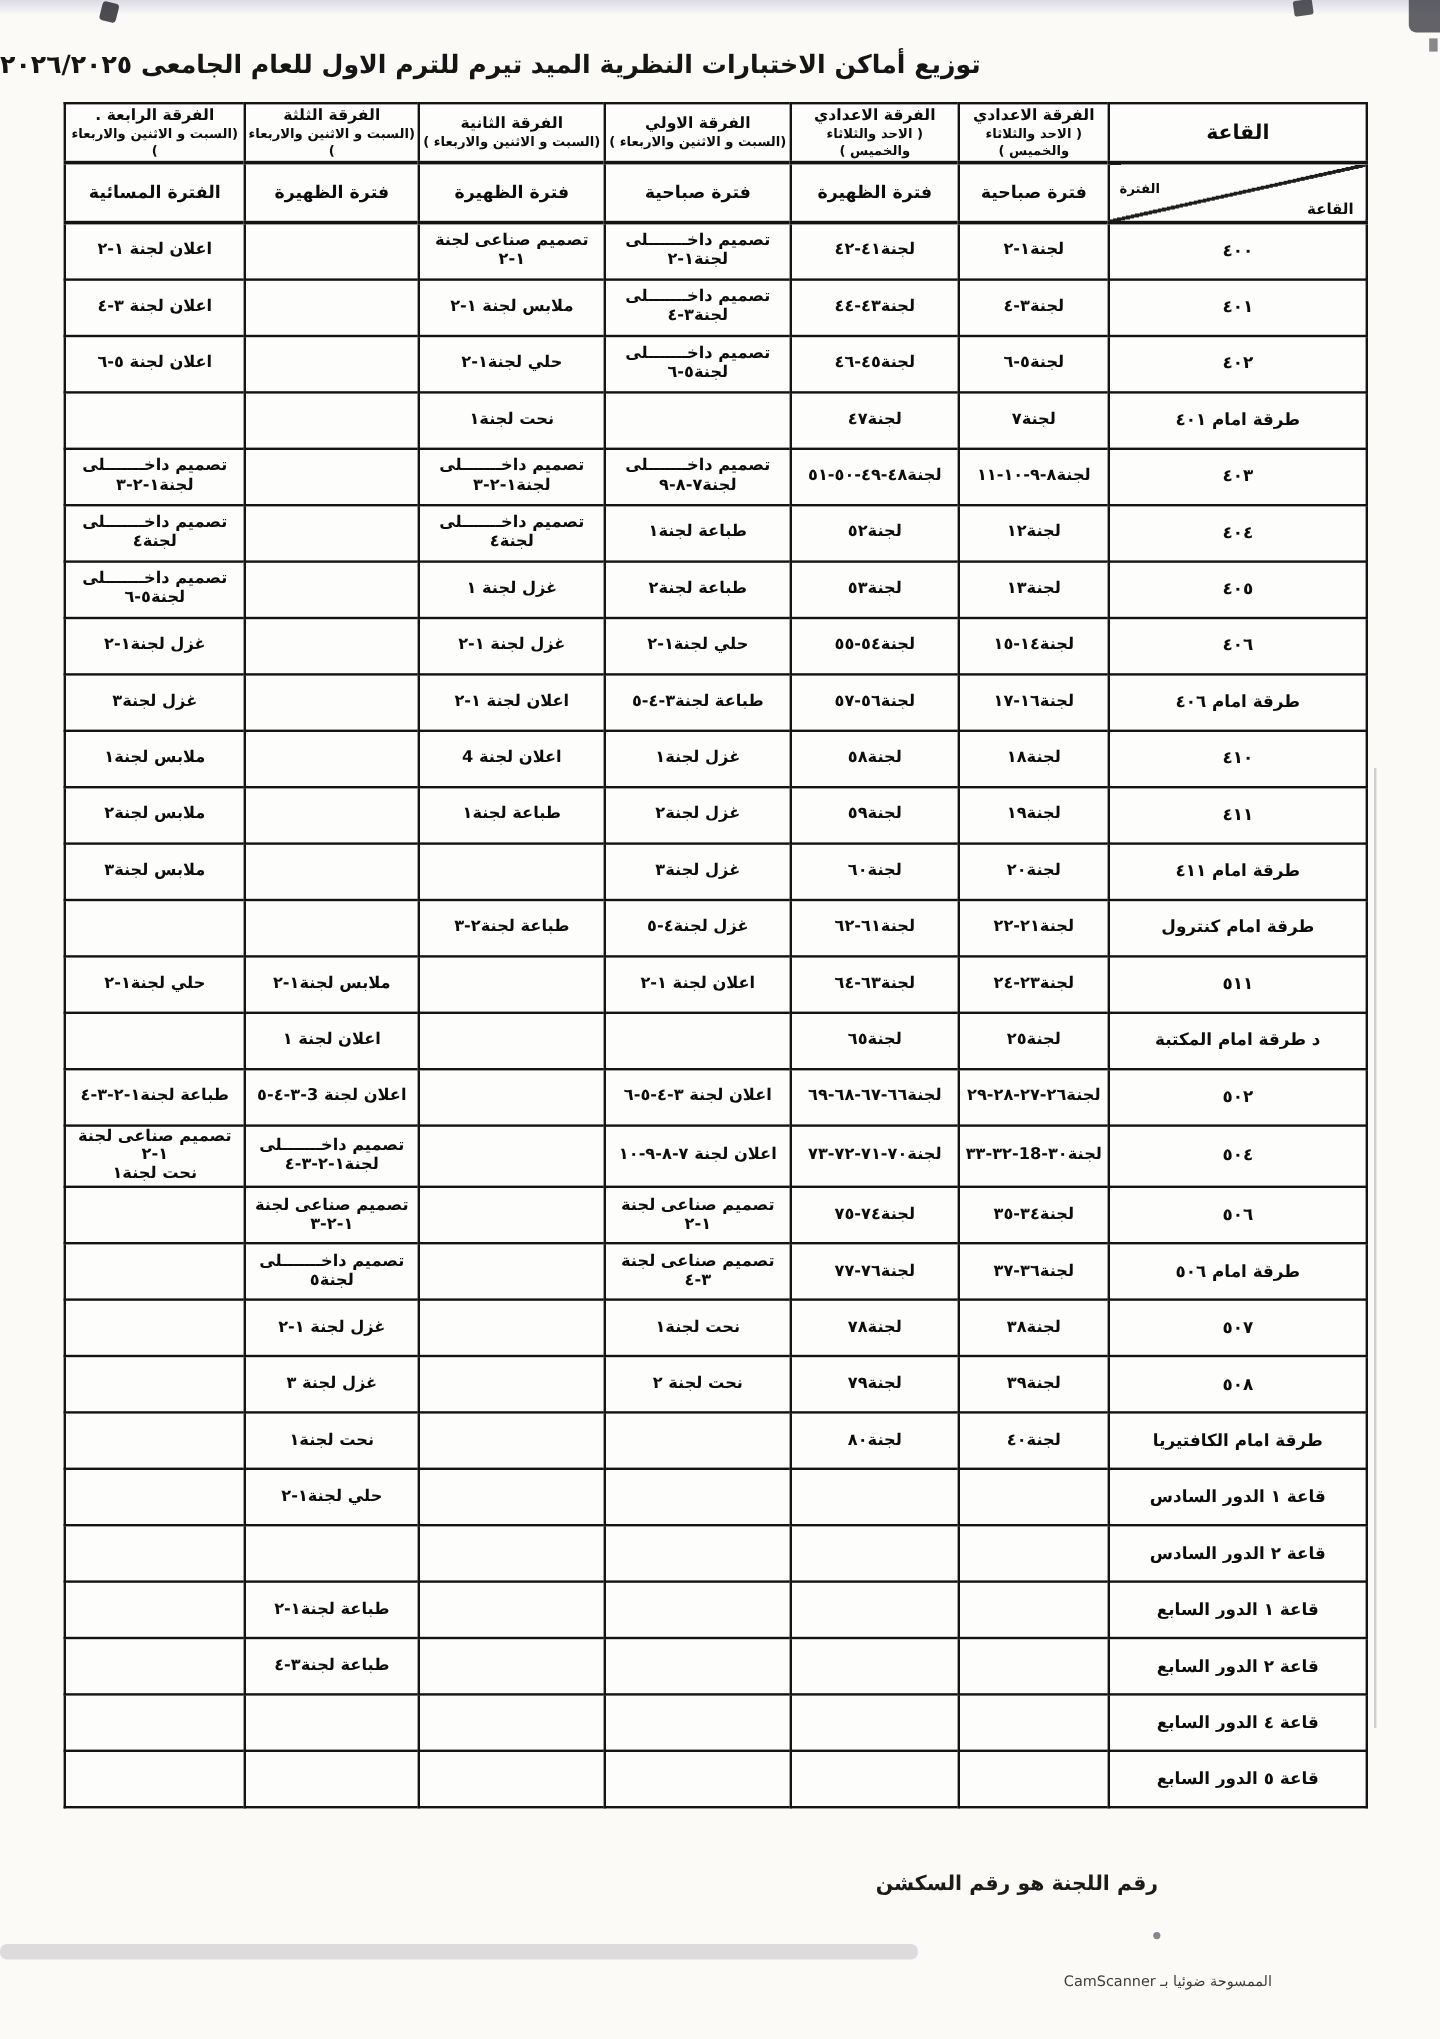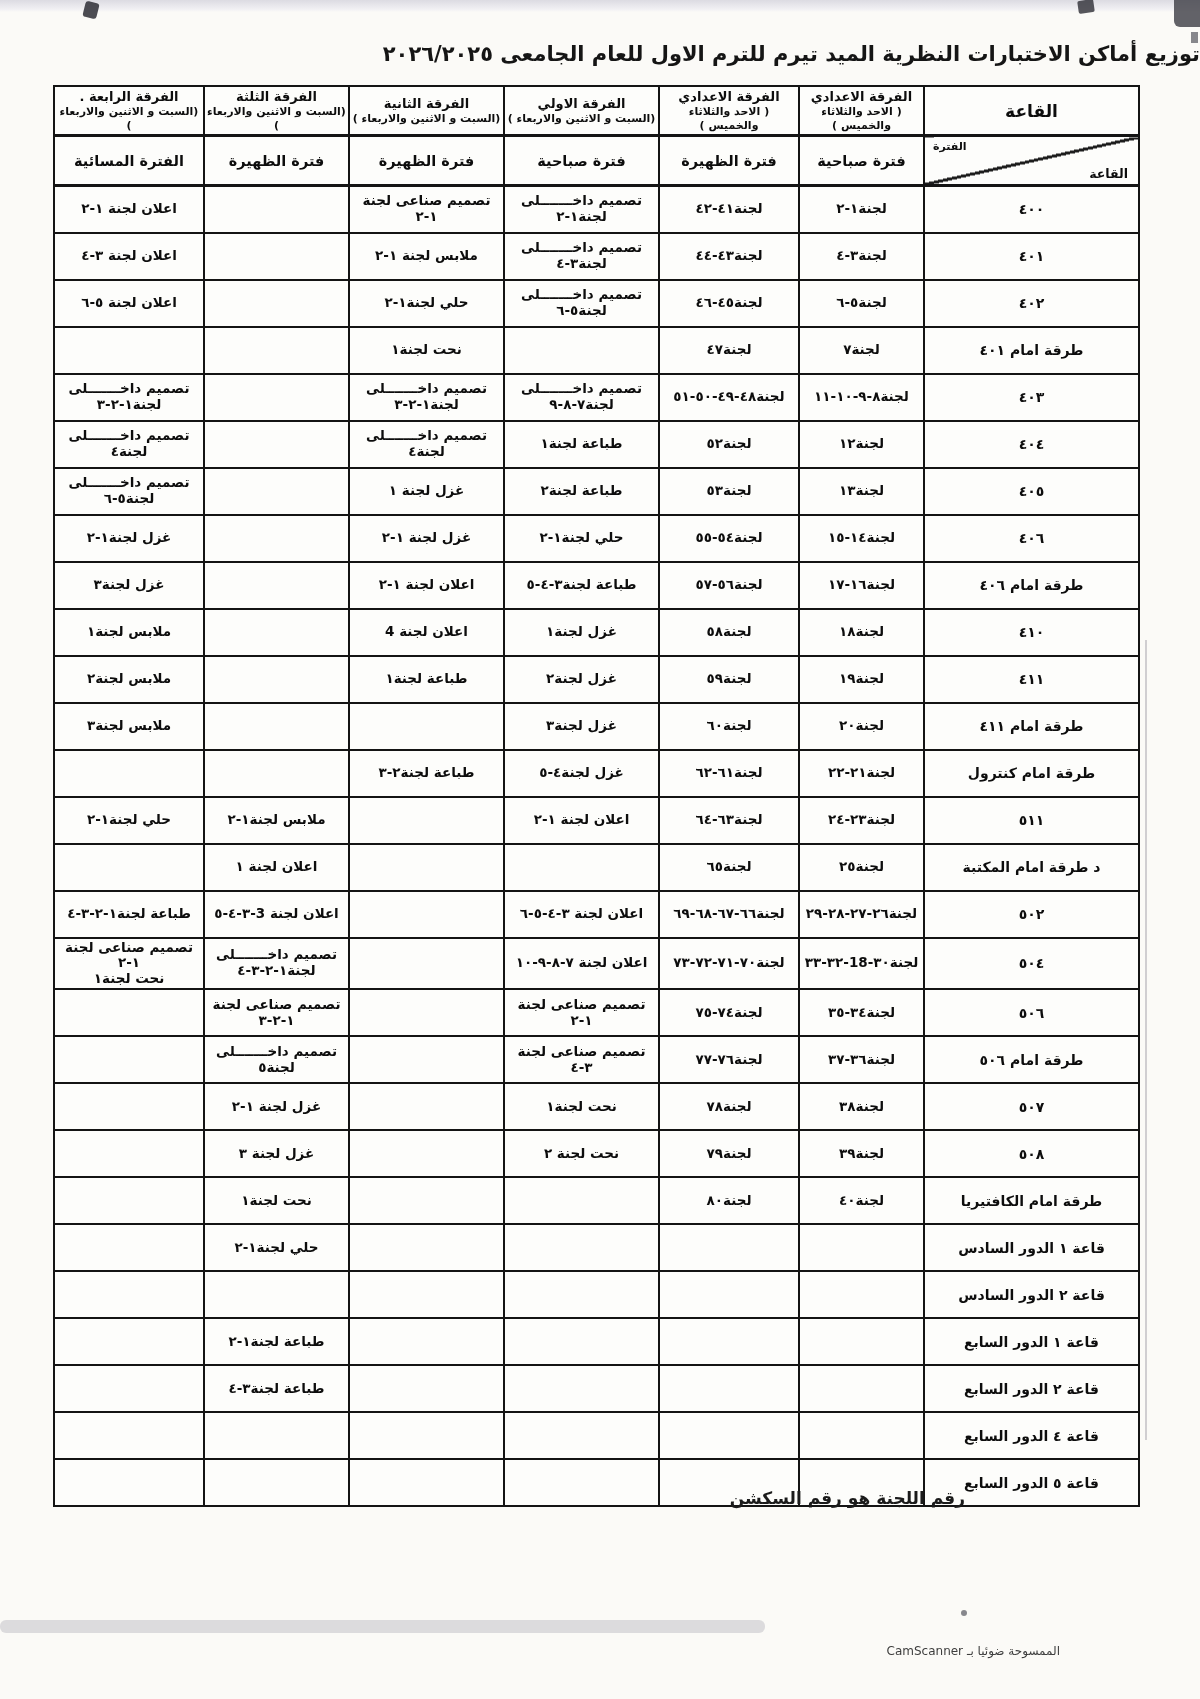--- a/index.html
+++ b/index.html
@@ -8,21 +8,21 @@
     width:1200px;height:1699px;
     background:#fbfaf7;
     font-family:"DejaVu Sans", sans-serif;
     overflow:hidden;
     direction:rtl;
   }
   .top-strip{position:absolute;left:0;top:0;width:1200px;height:12px;
     background:linear-gradient(to bottom,#dcdbe2,#f2f1f4 80%,rgba(255,255,255,0));}
   .doc-title{
     position:absolute;top:42px;left:0;width:1200px;
-    text-align:right;font-size:21px;font-weight:bold;color:#151515;
+    text-align:left;font-size:21px;font-weight:bold;color:#151515;
     letter-spacing:0.2px;
   }
   table.exam{
     position:absolute;top:85px;right:60px;
     border-collapse:collapse;table-layout:fixed;
     width:1085px;direction:rtl;
     background:#fdfdfb;
   }
   table.exam td, table.exam th{
     border:2px solid #141414;
@@ -40,24 +40,24 @@
   td.cell{font-size:13.5px;line-height:1.18;white-space:pre-line;}
   tbody tr{height:47px;}
   th.corner{
     position:relative;padding:0;
     background:linear-gradient(to bottom right,
       rgba(0,0,0,0) calc(50% - 1.5px),
       #1d1d1d calc(50% - 1.5px),
       #1d1d1d calc(50% + 1.5px),
       rgba(0,0,0,0) calc(50% + 1.5px));
   }
-  th.corner .c-top{position:absolute;top:3px;left:8px;font-size:11px;}
+  th.corner .c-top{position:absolute;top:14px;left:8px;font-size:11px;}
   th.corner .c-bottom{position:absolute;bottom:3px;right:10px;font-size:12.5px;}
   .footnote{
-    position:absolute;top:1488px;right:235px;
+    position:absolute;top:1560px;right:235px;
     font-size:17px;font-weight:bold;color:#1b1b1b;
   }
   .scanner-note{
     position:absolute;top:1644px;right:140px;
     font-size:12px;color:#3d3d3d;font-weight:500;
   }
   
   .art{position:absolute;}
   .a1{left:84px;top:2px;width:14px;height:16px;background:#2d2d35;border-radius:3px;transform:rotate(14deg);opacity:.85;}
   .a2{left:1078px;top:0;width:16px;height:13px;background:#2d2d35;border-radius:2px;transform:rotate(-8deg);opacity:.8;}

